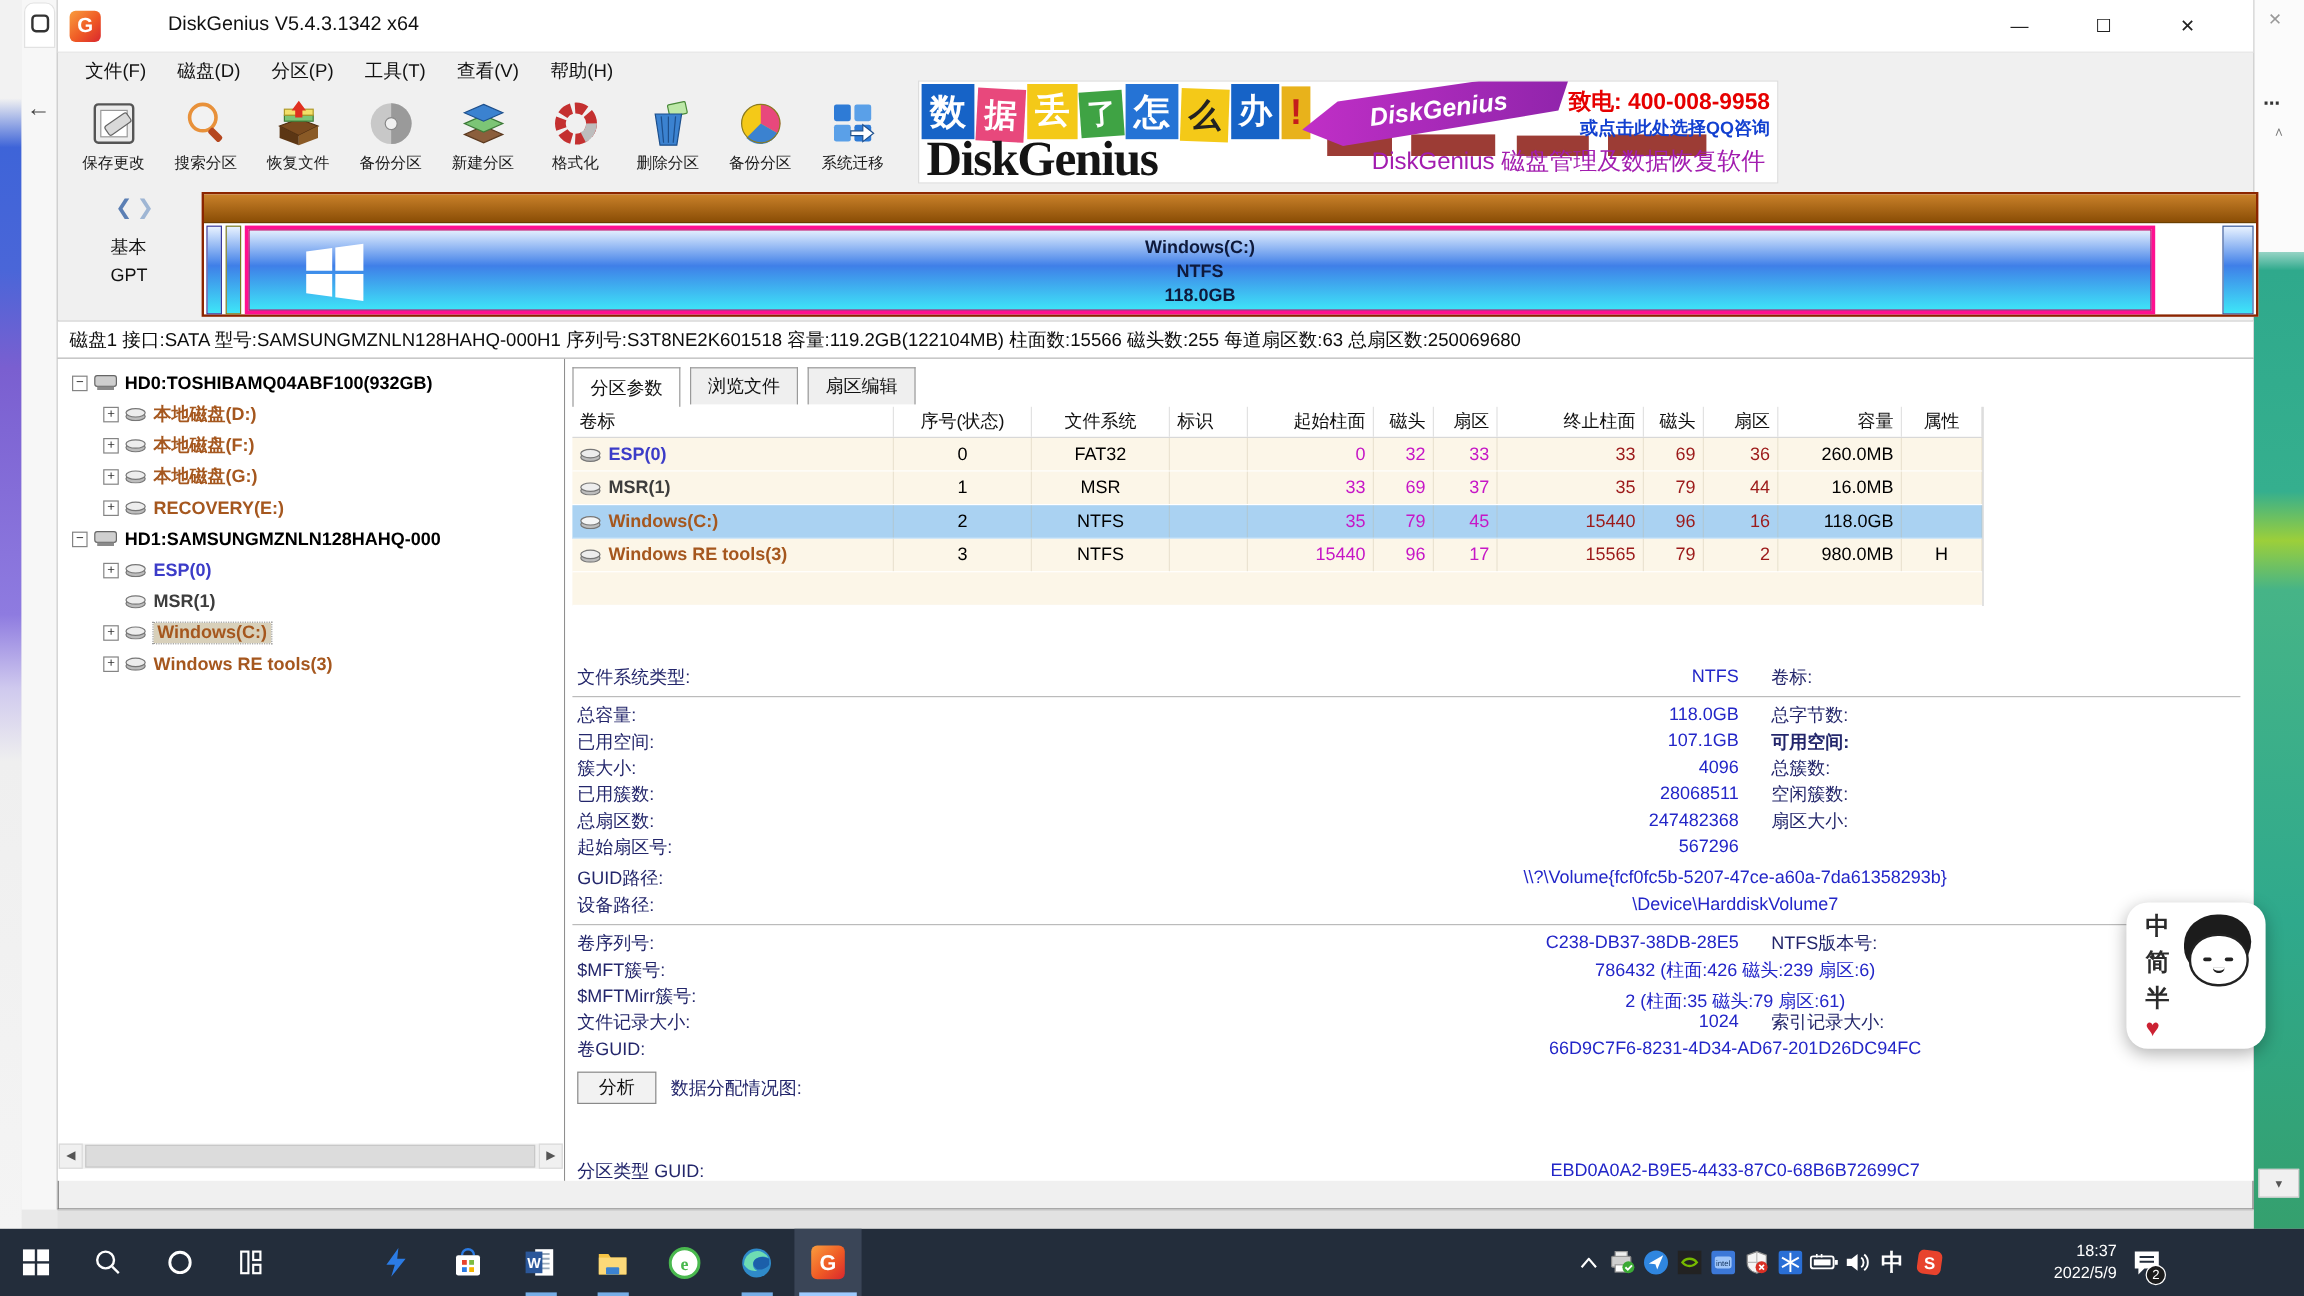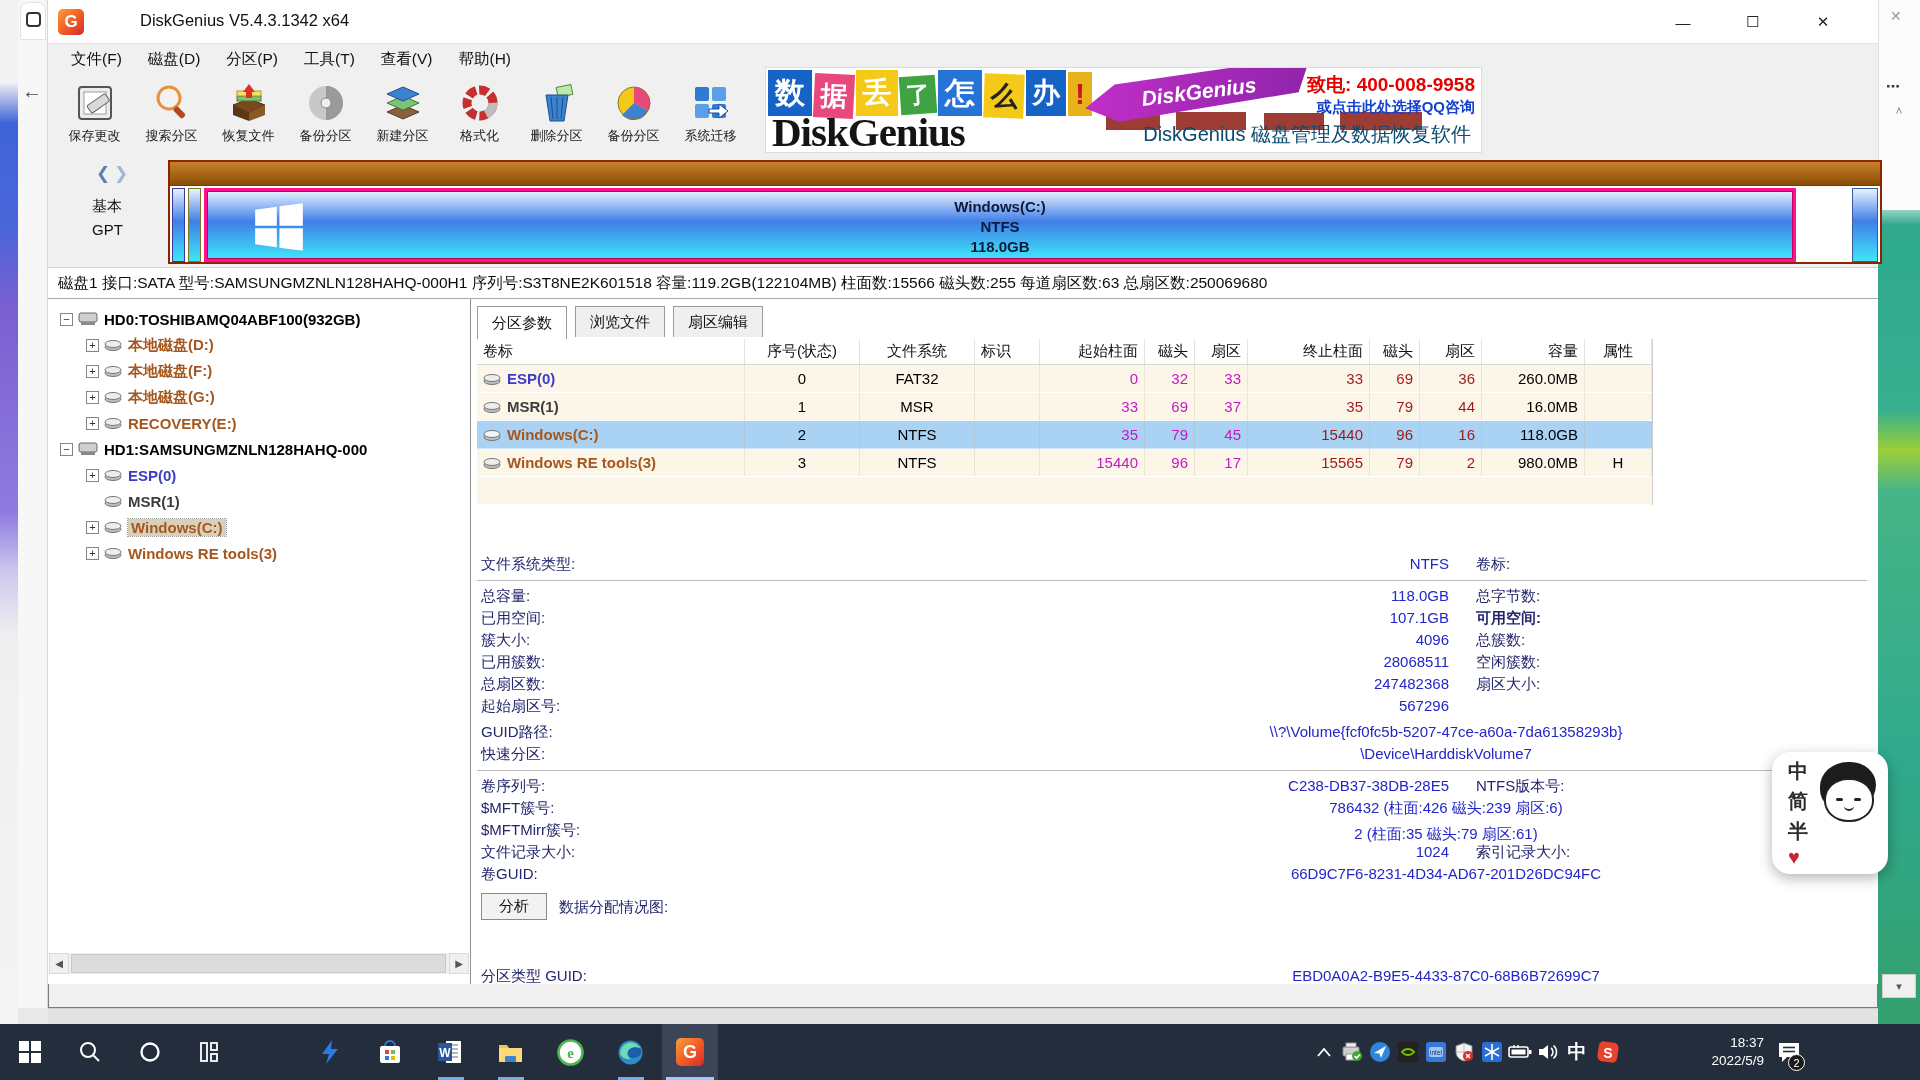--- a/index.html
+++ b/index.html
@@ -32,21 +32,21 @@
   
   #banner{left:765px;top:67px;width:717px;height:86px;background:#fff;overflow:hidden;border:1px solid #ddd;}
   .tile{position:absolute;display:flex;align-items:center;justify-content:center;color:#fff;font-weight:bold;}
   #banner-brand{position:absolute;left:6px;top:40px;font-size:41px;font-weight:bold;color:#141414;letter-spacing:-1px;font-family:"Liberation Serif","DejaVu Serif",serif;}
   .frag{position:absolute;background:#8B1A12;opacity:.85;}
   #ribbon{position:absolute;left:318px;top:2px;width:230px;height:44px;background:linear-gradient(100deg,#C12FC7,#8E24AA);
     clip-path:polygon(0 55%,14% 10%,100% 0,93% 78%,14% 95%);transform:rotate(-7deg);
     display:flex;align-items:center;justify-content:center;color:#fff;font-weight:bold;font-size:21px;font-style:italic;}
   #banner-phone{position:absolute;right:6px;top:4px;font-size:19px;font-weight:bold;color:#E60000;}
   #banner-qq{position:absolute;right:6px;top:30px;font-size:15px;font-weight:bold;color:#1240D0;}
-  #banner-tagline{position:absolute;right:10px;bottom:4px;font-size:20px;color:#0c4a6e;}
+  #banner-tagline{position:absolute;right:10px;bottom:4px;font-size:20px;color:#a21caf;}
   
   #diskpanel{left:48px;top:155px;width:1830px;height:112px;background:#F0F0F0;}
   #dg-frame{position:absolute;left:120px;top:5px;width:1714px;height:104px;border:2px solid #8B2500;background:#fff;}
   #dg-top{position:absolute;left:0;top:0;width:100%;height:24px;background:linear-gradient(180deg,#C9812A,#8a4d05);border-bottom:1px solid #6B3F00;}
   .pslice{position:absolute;top:26px;height:74px;background:linear-gradient(180deg,#e8f2ff 0%,#3F7FE8 45%,#3EE6F8 100%);}
   #p-main{border:3px solid #FF1090;box-shadow:inset 0 0 0 1px #C00060;}
   #p-main .ptxt{position:absolute;left:0;width:100%;text-align:center;font-size:15px;font-weight:bold;color:#0E1A3C;}
   .navchev{font-size:17px;color:#5B7FB4;font-weight:bold;}
   .dtype{font-size:15px;color:#111;}
   
@@ -525,21 +525,21 @@
     <div class="dl l2" style="top:354px;">空闲簇数:</div>
     <div class="dv v2" style="top:354px;">2866784</div>
     <div class="dl" style="left:10px;top:376px;">总扇区数:</div>
     <div class="dv v1" style="top:376px;">247482368</div>
     <div class="dl l2" style="top:376px;">扇区大小:</div>
     <div class="dv v2" style="top:376px;">512 Bytes</div>
     <div class="dl" style="left:10px;top:398px;">起始扇区号:</div>
     <div class="dv v1" style="top:398px;">567296</div>
     <div class="dl" style="left:10px;top:424px;">GUID路径:</div>
     <div class="dv full" style="top:424px;">\\?\Volume{fcf0fc5b-5207-47ce-a60a-7da61358293b}</div>
-    <div class="dl" style="left:10px;top:446px;">快速分区:</div>
+    <div class="dl" style="left:10px;top:446px;">设备路径:</div>
     <div class="dv full" style="top:446px;">\Device\HarddiskVolume7</div>
     <div class="dsep" style="top:471px;"></div>
     <div class="dl" style="left:10px;top:478px;">卷序列号:</div>
     <div class="dv v1" style="top:478px;">C238-DB37-38DB-28E5</div>
     <div class="dl l2" style="top:478px;">NTFS版本号:</div>
     <div class="dv v2" style="top:478px;">3.1</div>
     <div class="dl" style="left:10px;top:500px;">$MFT簇号:</div>
     <div class="dv full" style="top:500px;">786432 (柱面:426 磁头:239 扇区:6)</div>
     <div class="dl" style="left:10px;top:522px;">$MFTMirr簇号:</div>
     <div class="dv full" style="top:526px;">2 (柱面:35 磁头:79 扇区:61)</div>

